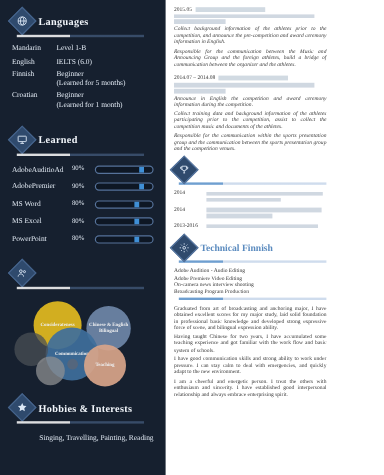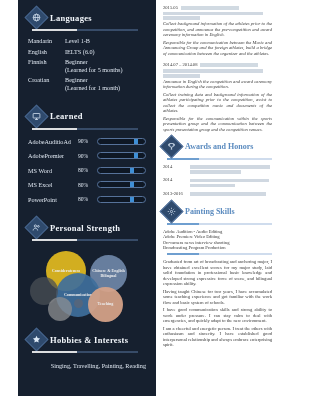--- a/index.html
+++ b/index.html
@@ -13,21 +13,20 @@
 
   
   .sidebar{
     width:138px;height:396px;
     background:#16202f;
     box-sizing:border-box;
     padding:0;
     position:relative;
     flex:0 0 138px;
     color:#e7ecf3;
-    margin-left:18px;
   }
   .side-sec{padding:0 10px;}
   .side-head{
     display:flex;align-items:center;
     gap:5px;
     margin:0;
     padding:0;
   }
   .diamond{
     width:17px;height:17px;
@@ -295,21 +294,20 @@
 
     <section class="side-sec" style="padding-top:10px;">
       <div class="side-head">
         <span class="diamond">
           <svg width="9" height="9" viewBox="0 0 24 24" fill="none" stroke="#dce8f6" stroke-width="2">
             <circle cx="9" cy="8" r="3"></circle>
               <path d="M3 20c0-3.3 2.7-6 6-6s6 2.7 6 6"></path>
               <circle cx="17" cy="9" r="2.3"></circle>
           </svg>
         </span>
-        <span class="side-title">Personal Strength</span>
       </div>
       <div class="side-rule"></div>
       <div class="bubbles">
           <div class="bub" style="left: 18px; top: 4px; width: 40px; height: 40px; background: rgb(227, 187, 31); opacity: 0.92;">Considerateness</div>
           <div class="bub" style="left: 62px; top: 8px; width: 37px; height: 37px; background: rgb(110, 134, 168); opacity: 0.92;">Chinese &amp; English Bilingual</div>
           <div class="bub" style="left: 28px; top: 26px; width: 44px; height: 44px; background: rgb(63, 111, 156); opacity: 0.92;">Communication</div>
           <div class="bub" style="left: 60px; top: 40px; width: 35px; height: 35px; background: rgb(217, 165, 138); opacity: 0.92;">Teaching</div>
           <div class="bub" style="left: 2px; top: 30px; width: 28px; height: 28px; background: rgb(74, 79, 85); opacity: 0.75;"></div>
           <div class="bub" style="left: 20px; top: 50px; width: 24px; height: 24px; background: rgb(142, 143, 146); opacity: 0.75;"></div>
           <div class="bub" style="left: 46px; top: 52px; width: 9px; height: 9px; background: rgb(93, 102, 117); opacity: 0.75;"></div>
@@ -353,21 +351,20 @@
 
     <section>
       <div class="m-head">
         <span class="m-diamond">
           <svg width="9" height="9" viewBox="0 0 24 24" fill="none" stroke="#dce8f6" stroke-width="2">
             <path d="M7 4h10v5a5 5 0 0 1-10 0z"></path>
               <path d="M7 6H4v2a3 3 0 0 0 3 3M17 6h3v2a3 3 0 0 1-3 3"></path>
               <path d="M10 19h4M12 14v5"></path>
           </svg>
         </span>
-        <span class="m-title">Awards and Honors</span>
       </div>
       <div class="m-rule"></div>
       <div id="awards-list">
           <div class="aw-row">
             <div class="aw-year">2014</div>
             <div class="aw-body">
               <div class="redline" style="width: 97%;"></div>
               <div class="redline" style="width: 62%;"></div>
             </div>
           </div>
@@ -388,21 +385,21 @@
     </section>
 
     <section>
       <div class="m-head">
         <span class="m-diamond">
           <svg width="9" height="9" viewBox="0 0 24 24" fill="none" stroke="#dce8f6" stroke-width="2">
             <circle cx="12" cy="12" r="3"></circle>
               <path d="M12 2v3M12 19v3M2 12h3M19 12h3M5 5l2 2M17 17l2 2M19 5l-2 2M7 17l-2 2"></path>
           </svg>
         </span>
-        <span class="m-title">Painting Skills</span>
+        <span class="m-title">Technical Finnish</span>
       </div>
       <div class="m-rule"></div>
       <ul class="ts-list" id="ts-list">
           <li>Adobe Audition - Audio Editing</li>
           <li>Adobe Premiere Video Editing</li>
           <li>On-camera news interview shooting</li>
           <li>Broadcasting Program Production</li>
         </ul>
     </section>
 

